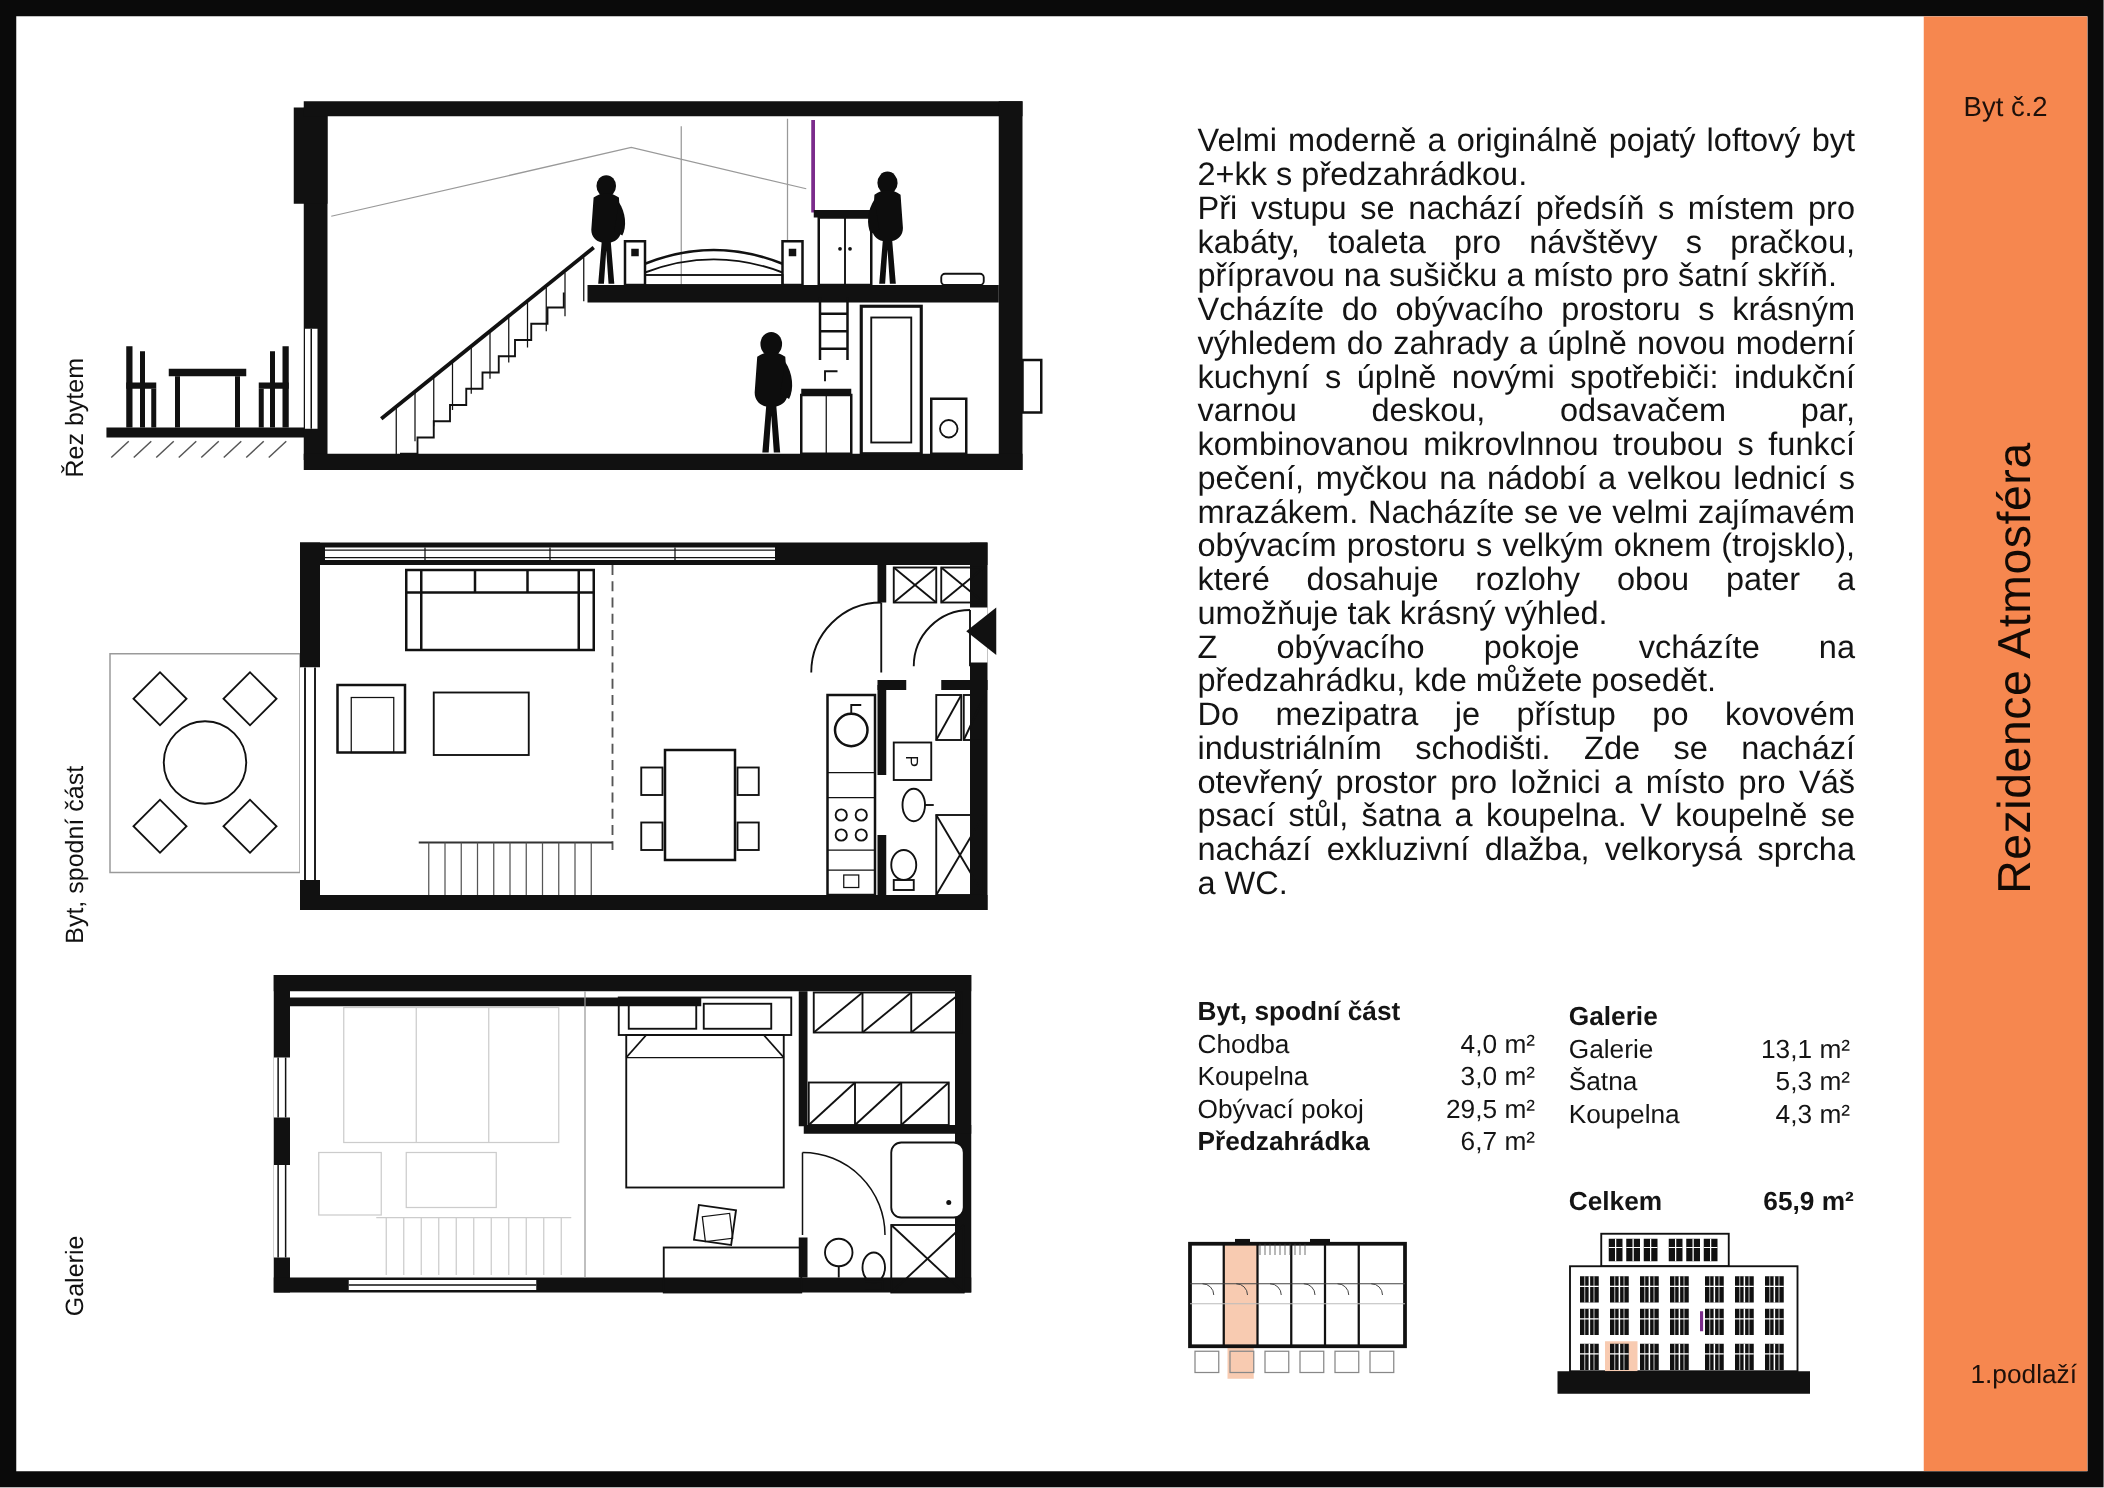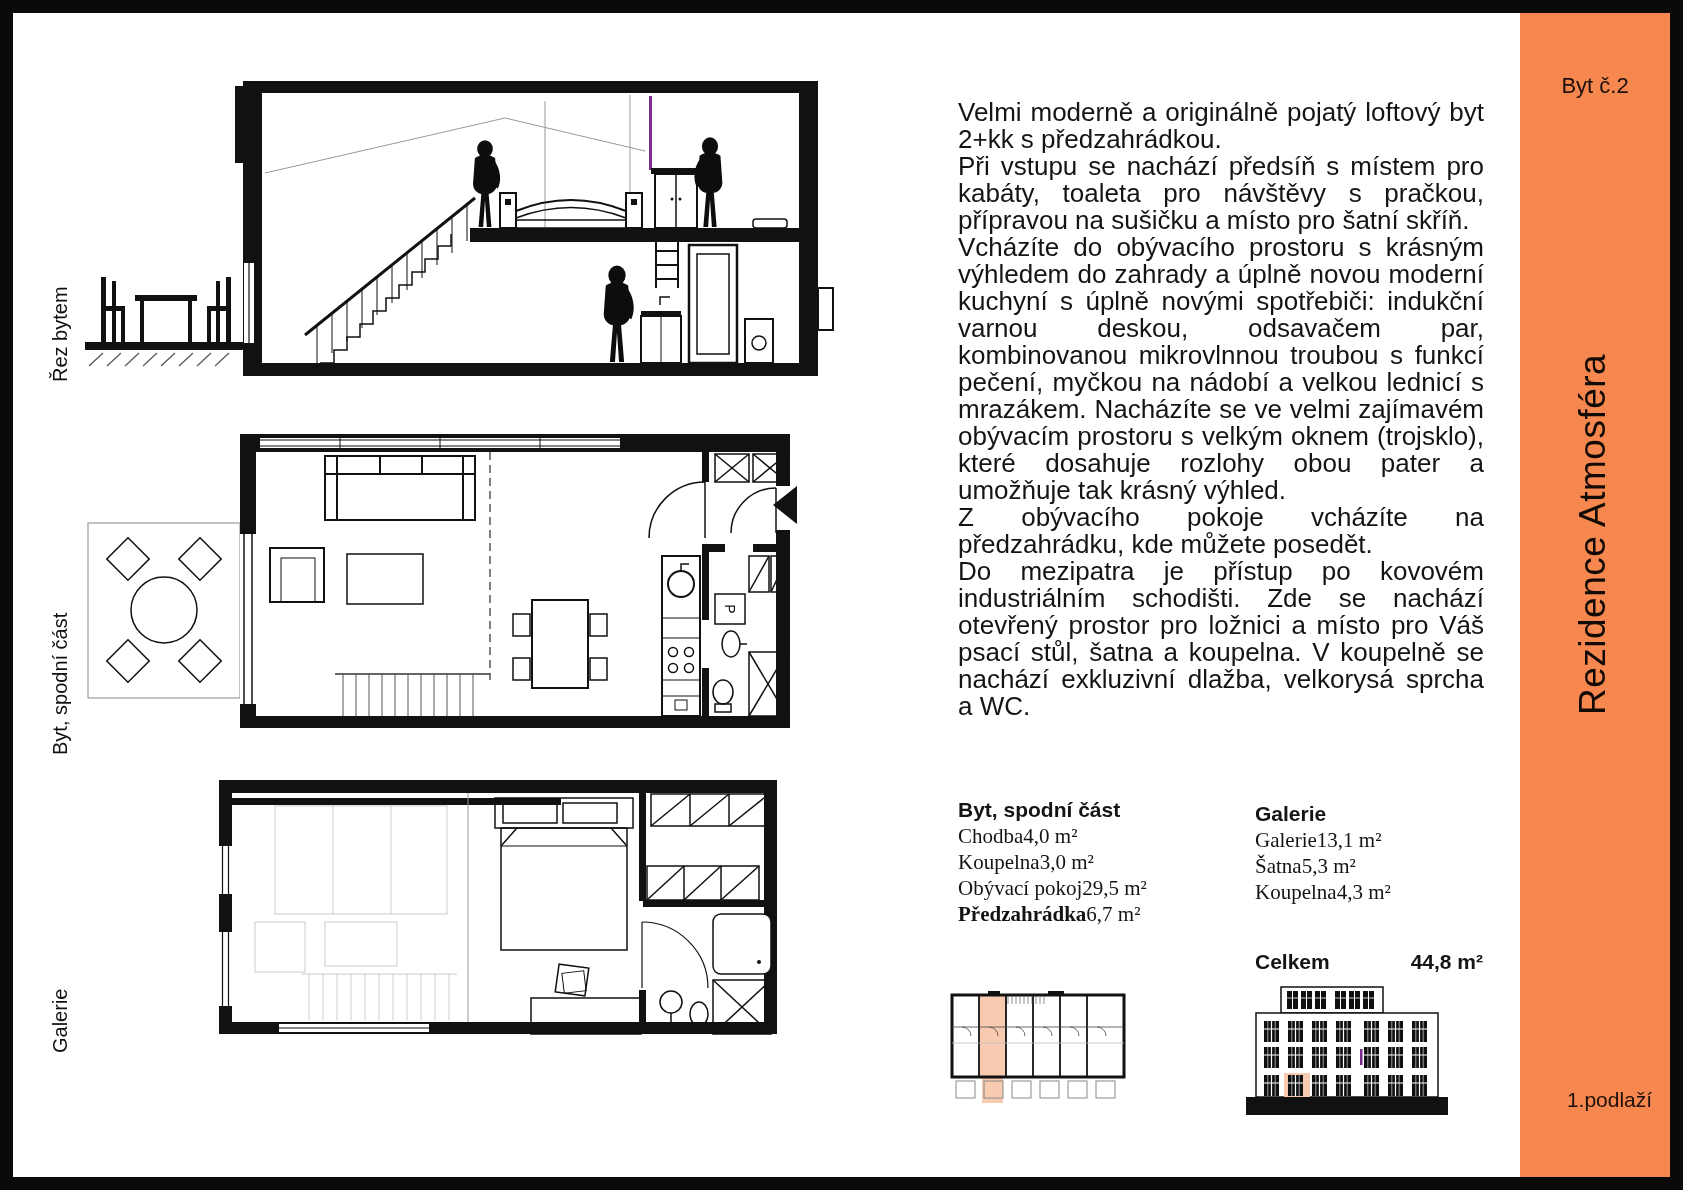--- a/index.html
+++ b/index.html
@@ -1,38 +1,38 @@
 <!DOCTYPE html>
 <html style="--accent: #F6874F; --unit-highlight: #F8CBB1; --plan-accent: #7B2B8B;"><head>
 <meta charset="utf-8">
 <style>
   html,body{margin:0;padding:0;background:#e8e8e8;}
   .page{
     position:relative;width:1683px;height:1190px;box-sizing:border-box;
     border:13px solid #0a0a0a;background:#fff;overflow:hidden;
     font-family:"Liberation Sans","DejaVu Sans",sans-serif;color:#141414;
   }
-  .sidebar{position:absolute;top:0;right:0;bottom:0;width:150px;background:var(--accent,#F6874F);}
+  .sidebar{position:absolute;top:0;right:0;bottom:0;width:131px;background:var(--accent,#F6874F);}
   .apt-label{position:absolute;top:60px;left:0;right:0;text-align:center;font-size:22px;color:#1d100a;}
   .floor-label{position:absolute;top:1075px;left:0;right:0;text-align:center;font-size:21px;color:#1d100a;padding-left:29px;}
   .residence-label{
     position:absolute;left:52px;top:702px;transform-origin:0 0;transform:rotate(-90deg);
     white-space:nowrap;font-size:37px;letter-spacing:.5px;color:#120a05;
   }
   .vlabel{position:absolute;transform-origin:0 0;transform:rotate(-90deg);white-space:nowrap;font-size:20px;color:#111;}
   #lbl-section{left:36px;top:369px;}
   #lbl-lower{left:36px;top:742px;}
   #lbl-gallery{left:36px;top:1040px;}
   .desc{position:absolute;left:945px;top:86px;width:526px;font-size:26px;line-height:27px;}
   .desc p{margin:0;text-align:justify;}
   .area-table{position:absolute;font-size:21px;line-height:26px;}
   #table-lower{left:945px;top:784px;width:270px;}
   #table-gallery{left:1242px;top:788px;width:225px;}
   .atitle{font-weight:bold;}
-  .arow{display:flex;font-family:Liberation Serif, serif;}
+  .arow{display:flex;justify-content:space-between;}
   .arow .bold{font-weight:bold;}
   .total-row{position:absolute;left:1242px;top:937px;width:228px;display:flex;justify-content:space-between;font-weight:bold;font-size:21px;gap:46px;}
   .drawing{position:absolute;}
   #sec-drawing{left:72px;top:60px;}
   #plan-drawing{left:72px;top:415px;}
   #gal-drawing{left:200px;top:749px;}
   #ovr-drawing{left:935px;top:978px;}
   #fac-drawing{left:1213px;top:968px;}
   svg{display:block;}
   .ink{stroke:#111;fill:none;}
@@ -537,21 +537,21 @@
       <span>5,3 m²</span>
     </div>
     <div class="arow">
       <span>Koupelna</span>
       <span>4,3 m²</span>
     </div>
   </div>
 
   <div class="total-row">
     <span>Celkem</span>
-    <span>44,8 m²</span>
+    <span>65,9 m²</span>
   </div>
 
   <div class="sidebar">
     <div class="apt-label">Byt č.2</div>
     <div class="residence-label">Rezidence Atmosféra</div>
     <div class="floor-label">1.podlaží</div>
   </div>
 
 </div>
 

